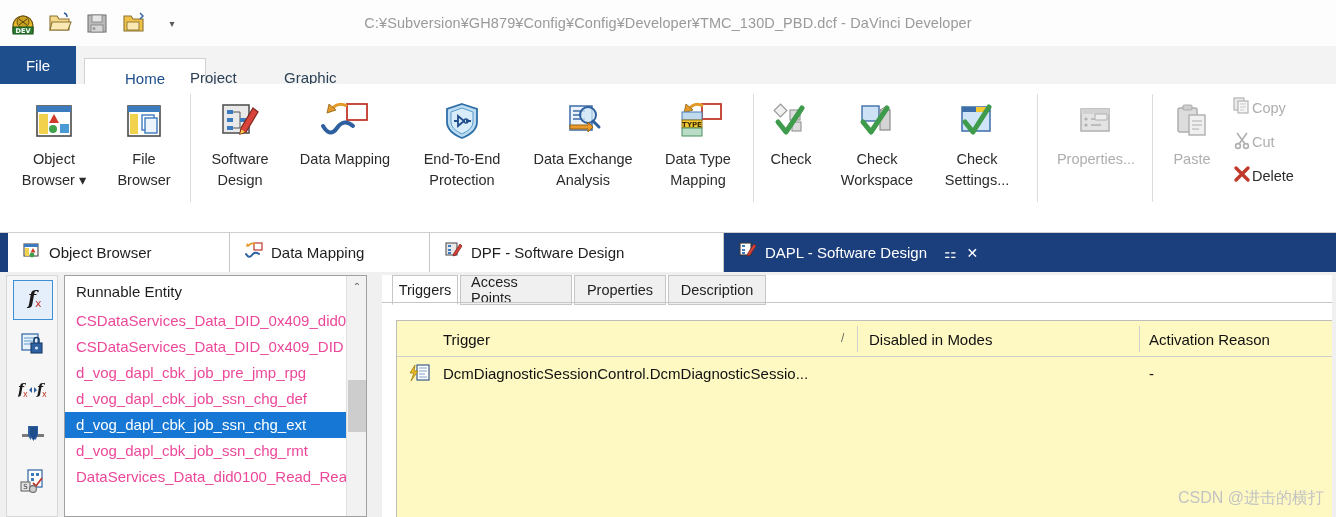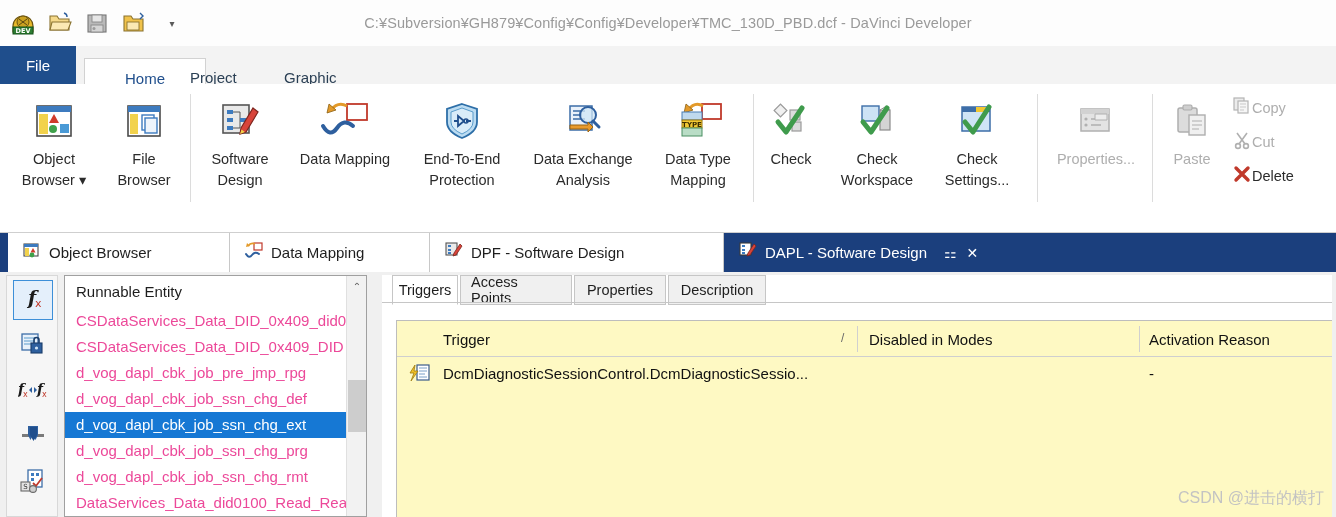--- a/index.html
+++ b/index.html
@@ -629,21 +629,20 @@
     </div>
 
     <div class="listpanel">
       <div class="list-head">Runnable Entity</div>
       <div class="list-rows">
         <div class="list-row">CSDataServices_Data_DID_0x409_did0</div>
         <div class="list-row">CSDataServices_Data_DID_0x409_DID</div>
         <div class="list-row">d_vog_dapl_cbk_job_pre_jmp_rpg</div>
         <div class="list-row">d_vog_dapl_cbk_job_ssn_chg_def</div>
         <div class="list-row sel">d_vog_dapl_cbk_job_ssn_chg_ext</div>
-        <div class="list-row">d_vog_dapl_cbk_job_ssn_chg_prg</div>
         <div class="list-row">d_vog_dapl_cbk_job_ssn_chg_rmt</div>
         <div class="list-row">DataServices_Data_did0100_Read_Rea</div>
       </div>
       <div class="vscroll">
         <div class="up">⌃</div>
         <div class="thumb"></div>
       </div>
     </div>
 
     <div class="splitter"></div>

